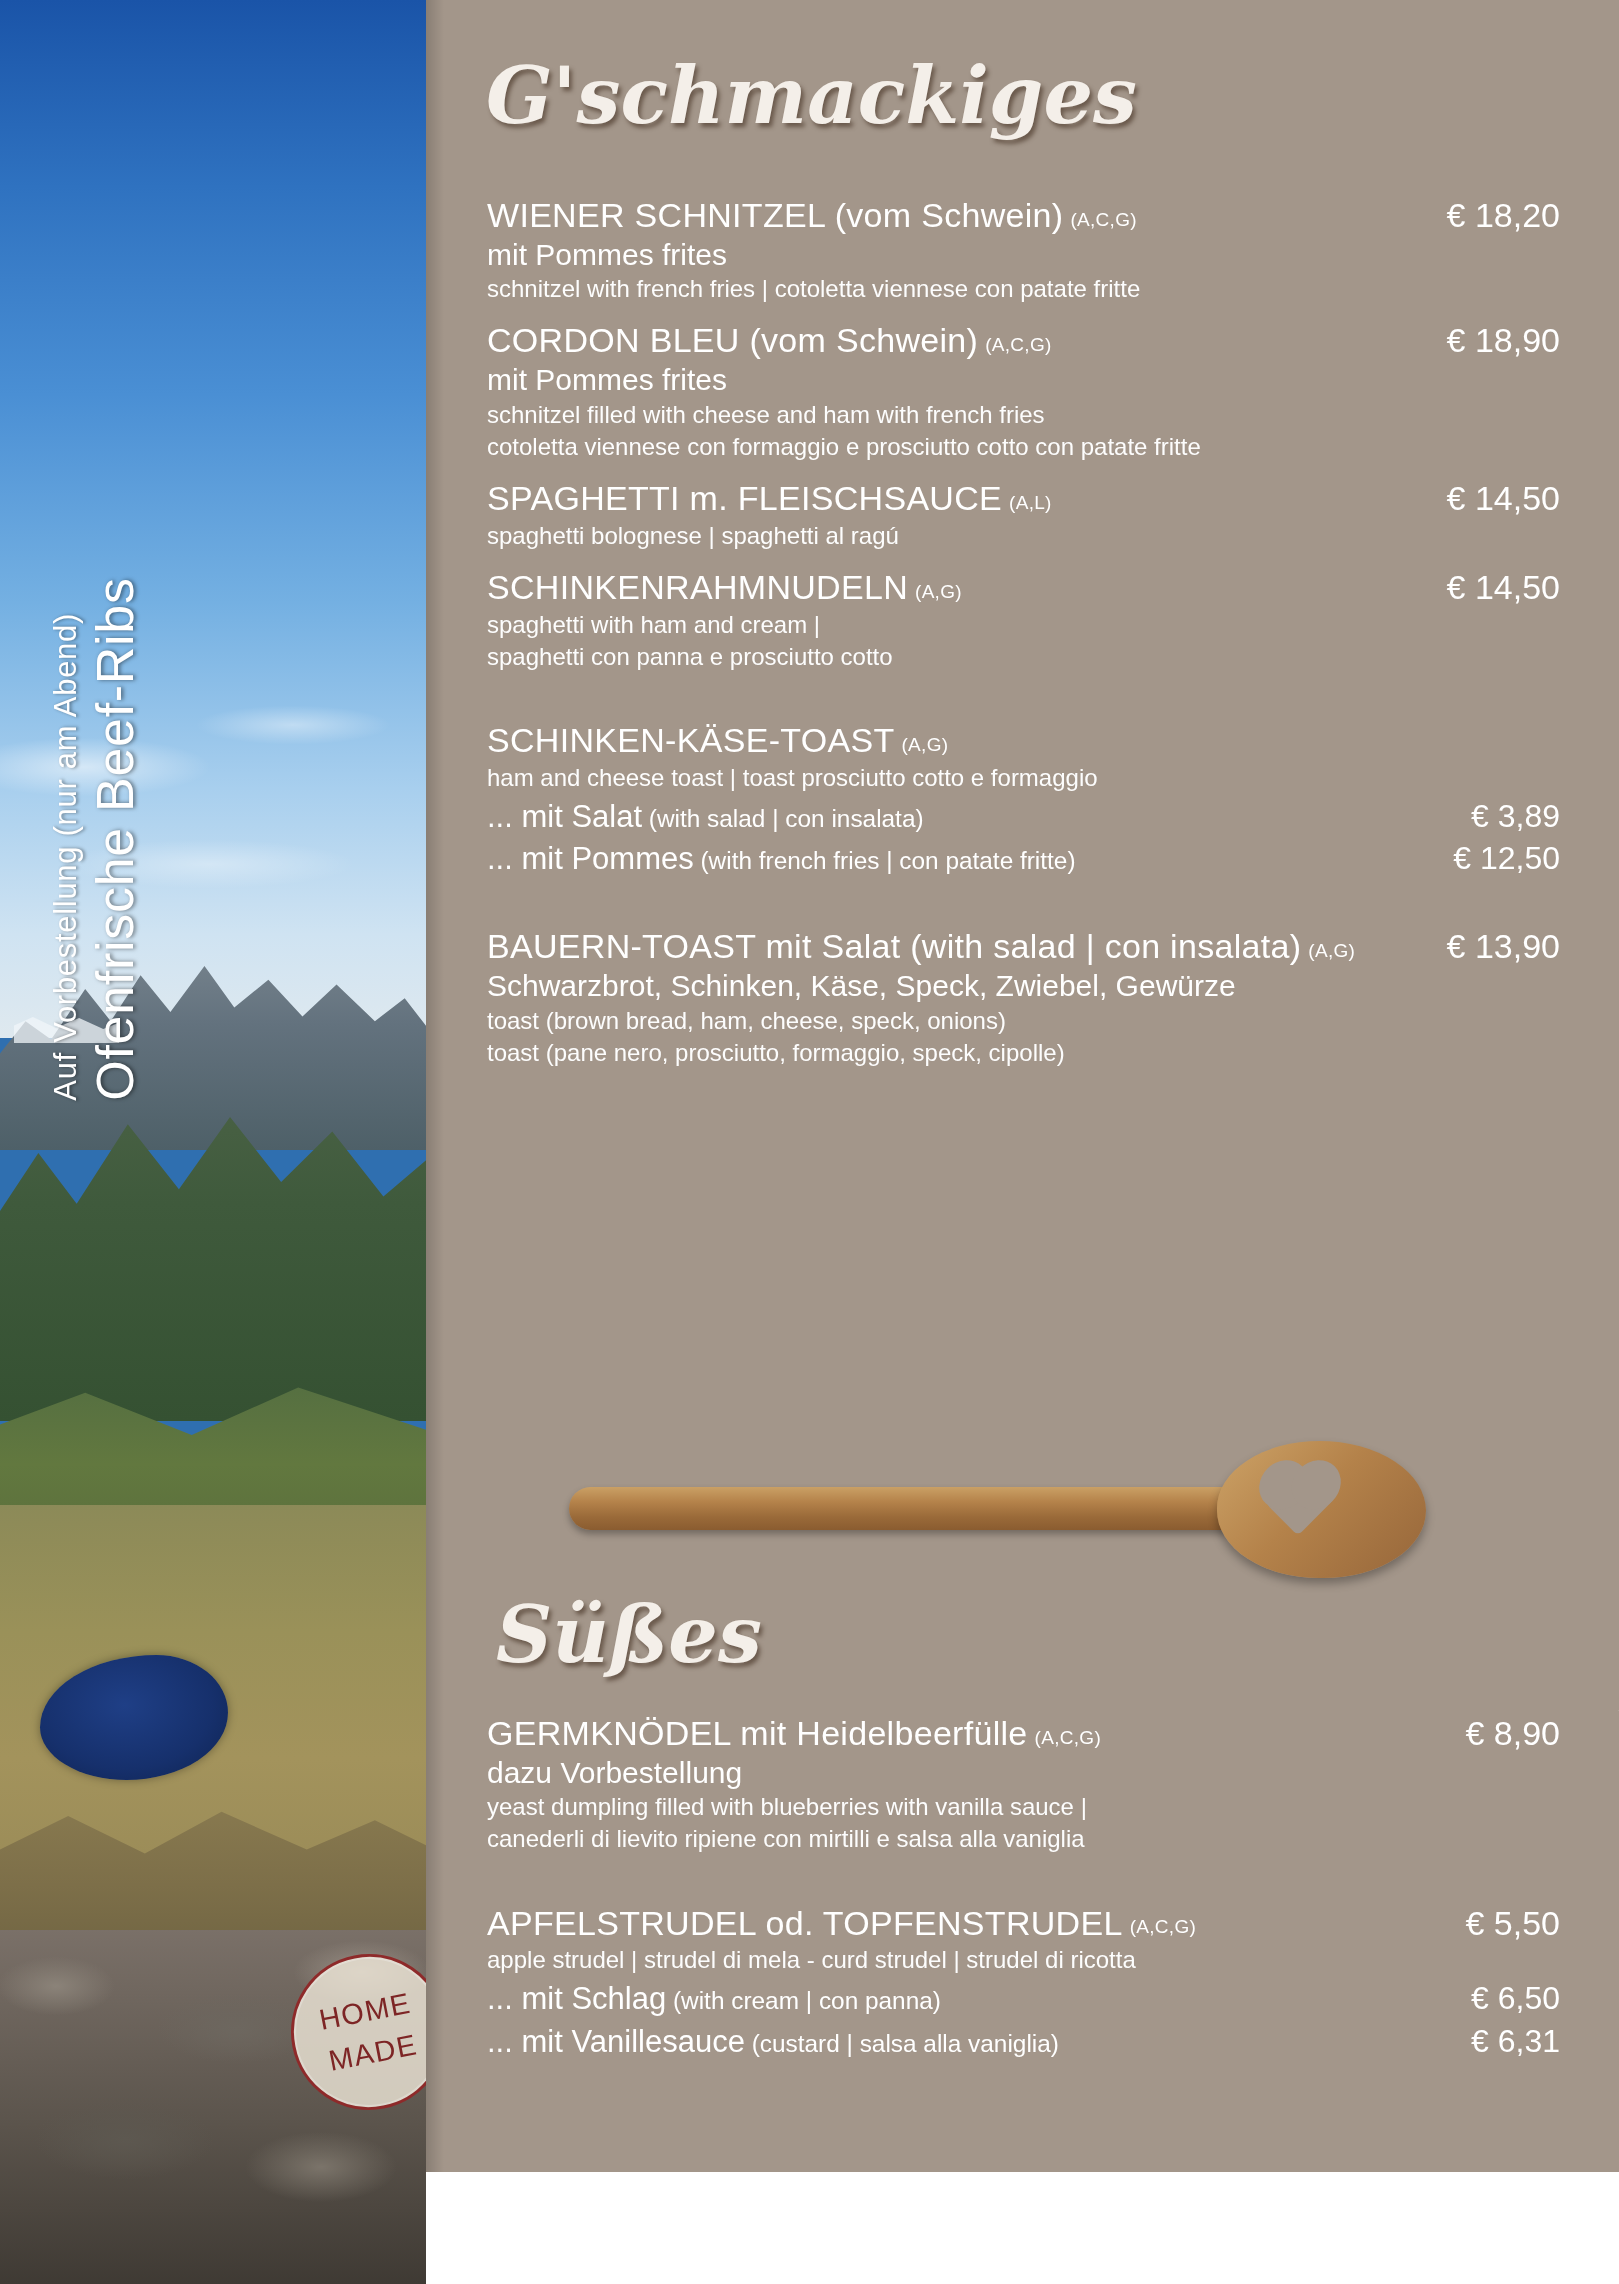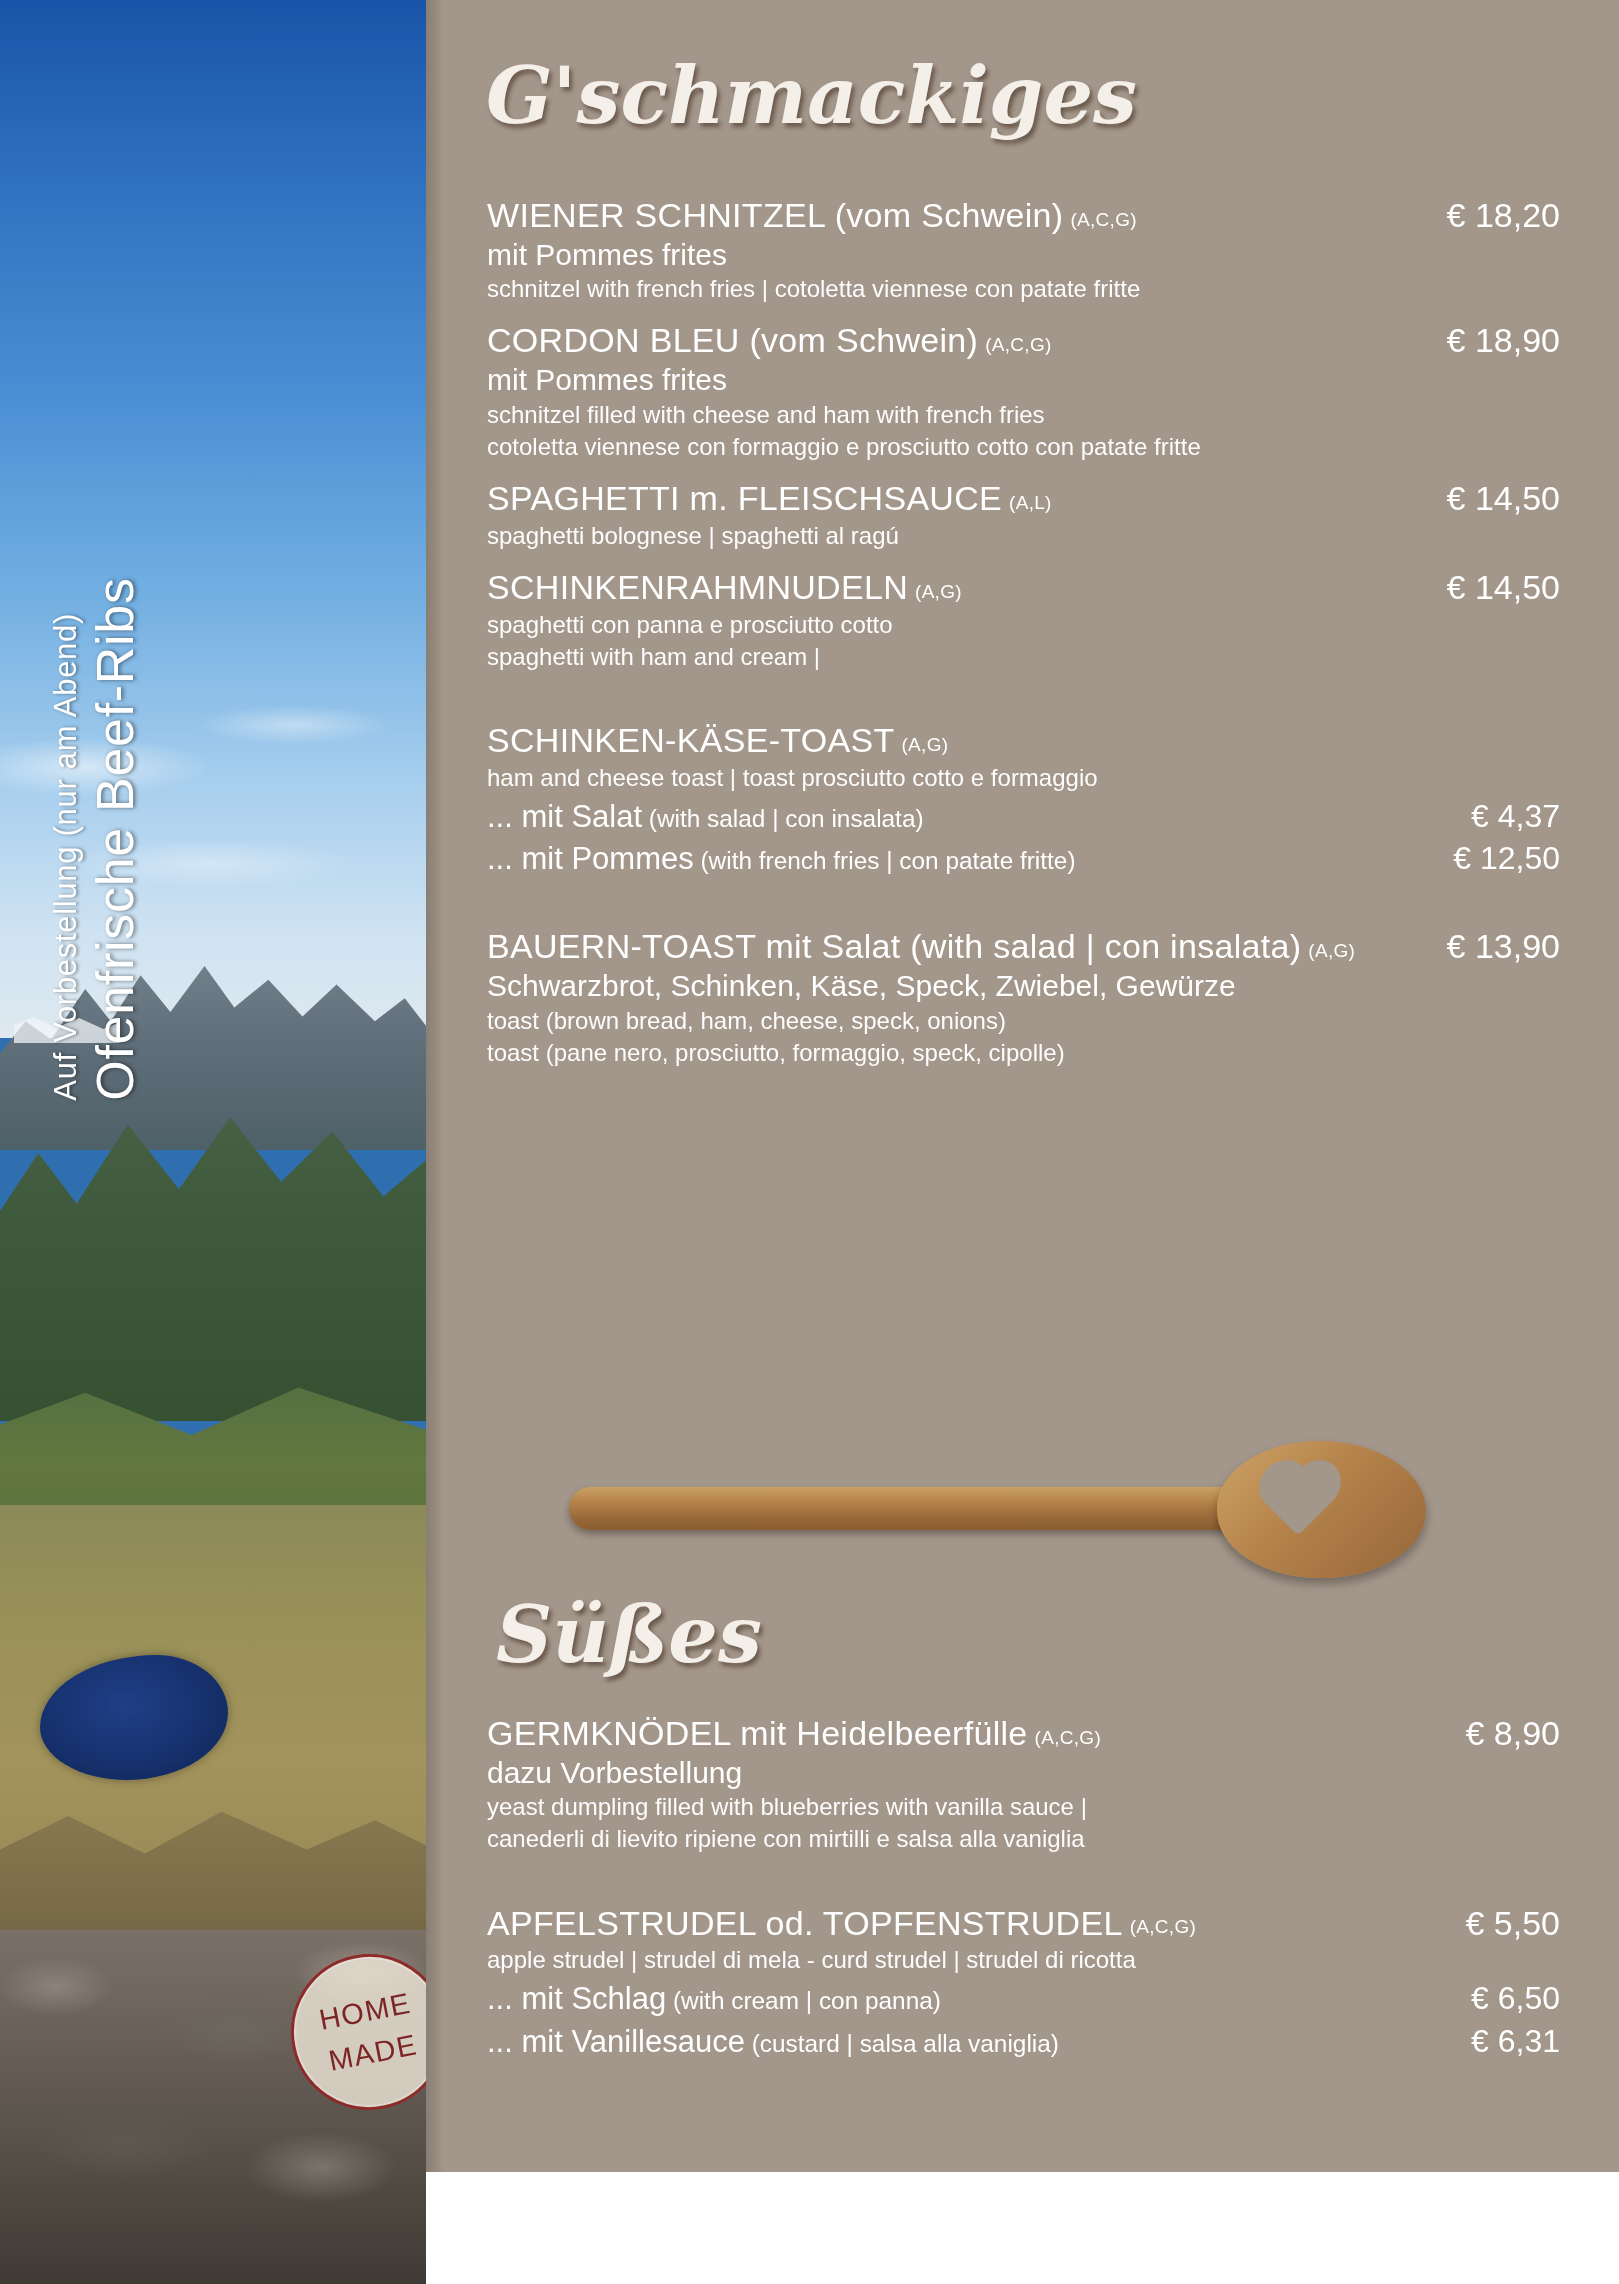--- a/index.html
+++ b/index.html
@@ -314,33 +314,33 @@
           <div class="name-wrap"><span class="name">SPAGHETTI m. FLEISCHSAUCE</span><span class="allerg">(A,L)</span></div>
           <div class="price">€ 14,50</div>
         </div>
         <div class="trans">spaghetti bolognese | spaghetti al ragú</div>
       </div>
       <div class="item">
         <div class="item-head">
           <div class="name-wrap"><span class="name">SCHINKENRAHMNUDELN</span><span class="allerg">(A,G)</span></div>
           <div class="price">€ 14,50</div>
         </div>
+        <div class="trans">spaghetti with ham and cream |</div>
         <div class="trans">spaghetti con panna e prosciutto cotto</div>
-        <div class="trans">spaghetti with ham and cream |</div>
       </div>
       <div class="spacer-lg"></div>
       <div class="item">
         <div class="item-head">
           <div class="name-wrap"><span class="name">SCHINKEN-KÄSE-TOAST</span><span class="allerg">(A,G)</span></div>
           <div class="price"></div>
         </div>
         <div class="trans">ham and cheese toast | toast prosciutto cotto e formaggio</div>
         <div class="variant">
           <div class="vlabel"><span>... mit Salat</span><span class="small"> (with salad | con insalata)</span></div>
-          <div class="price">€ 4,37</div>
+          <div class="price">€ 3,89</div>
         </div>
         <div class="variant">
           <div class="vlabel"><span>... mit Pommes</span><span class="small"> (with french fries | con patate fritte)</span></div>
           <div class="price">€ 12,50</div>
         </div>
       </div>
       <div class="spacer-lg"></div>
       <div class="item">
         <div class="item-head">
           <div class="name-wrap"><span class="name">BAUERN-TOAST mit Salat</span><span class="name light"> (with salad | con insalata)</span><span class="allerg">(A,G)</span></div>

